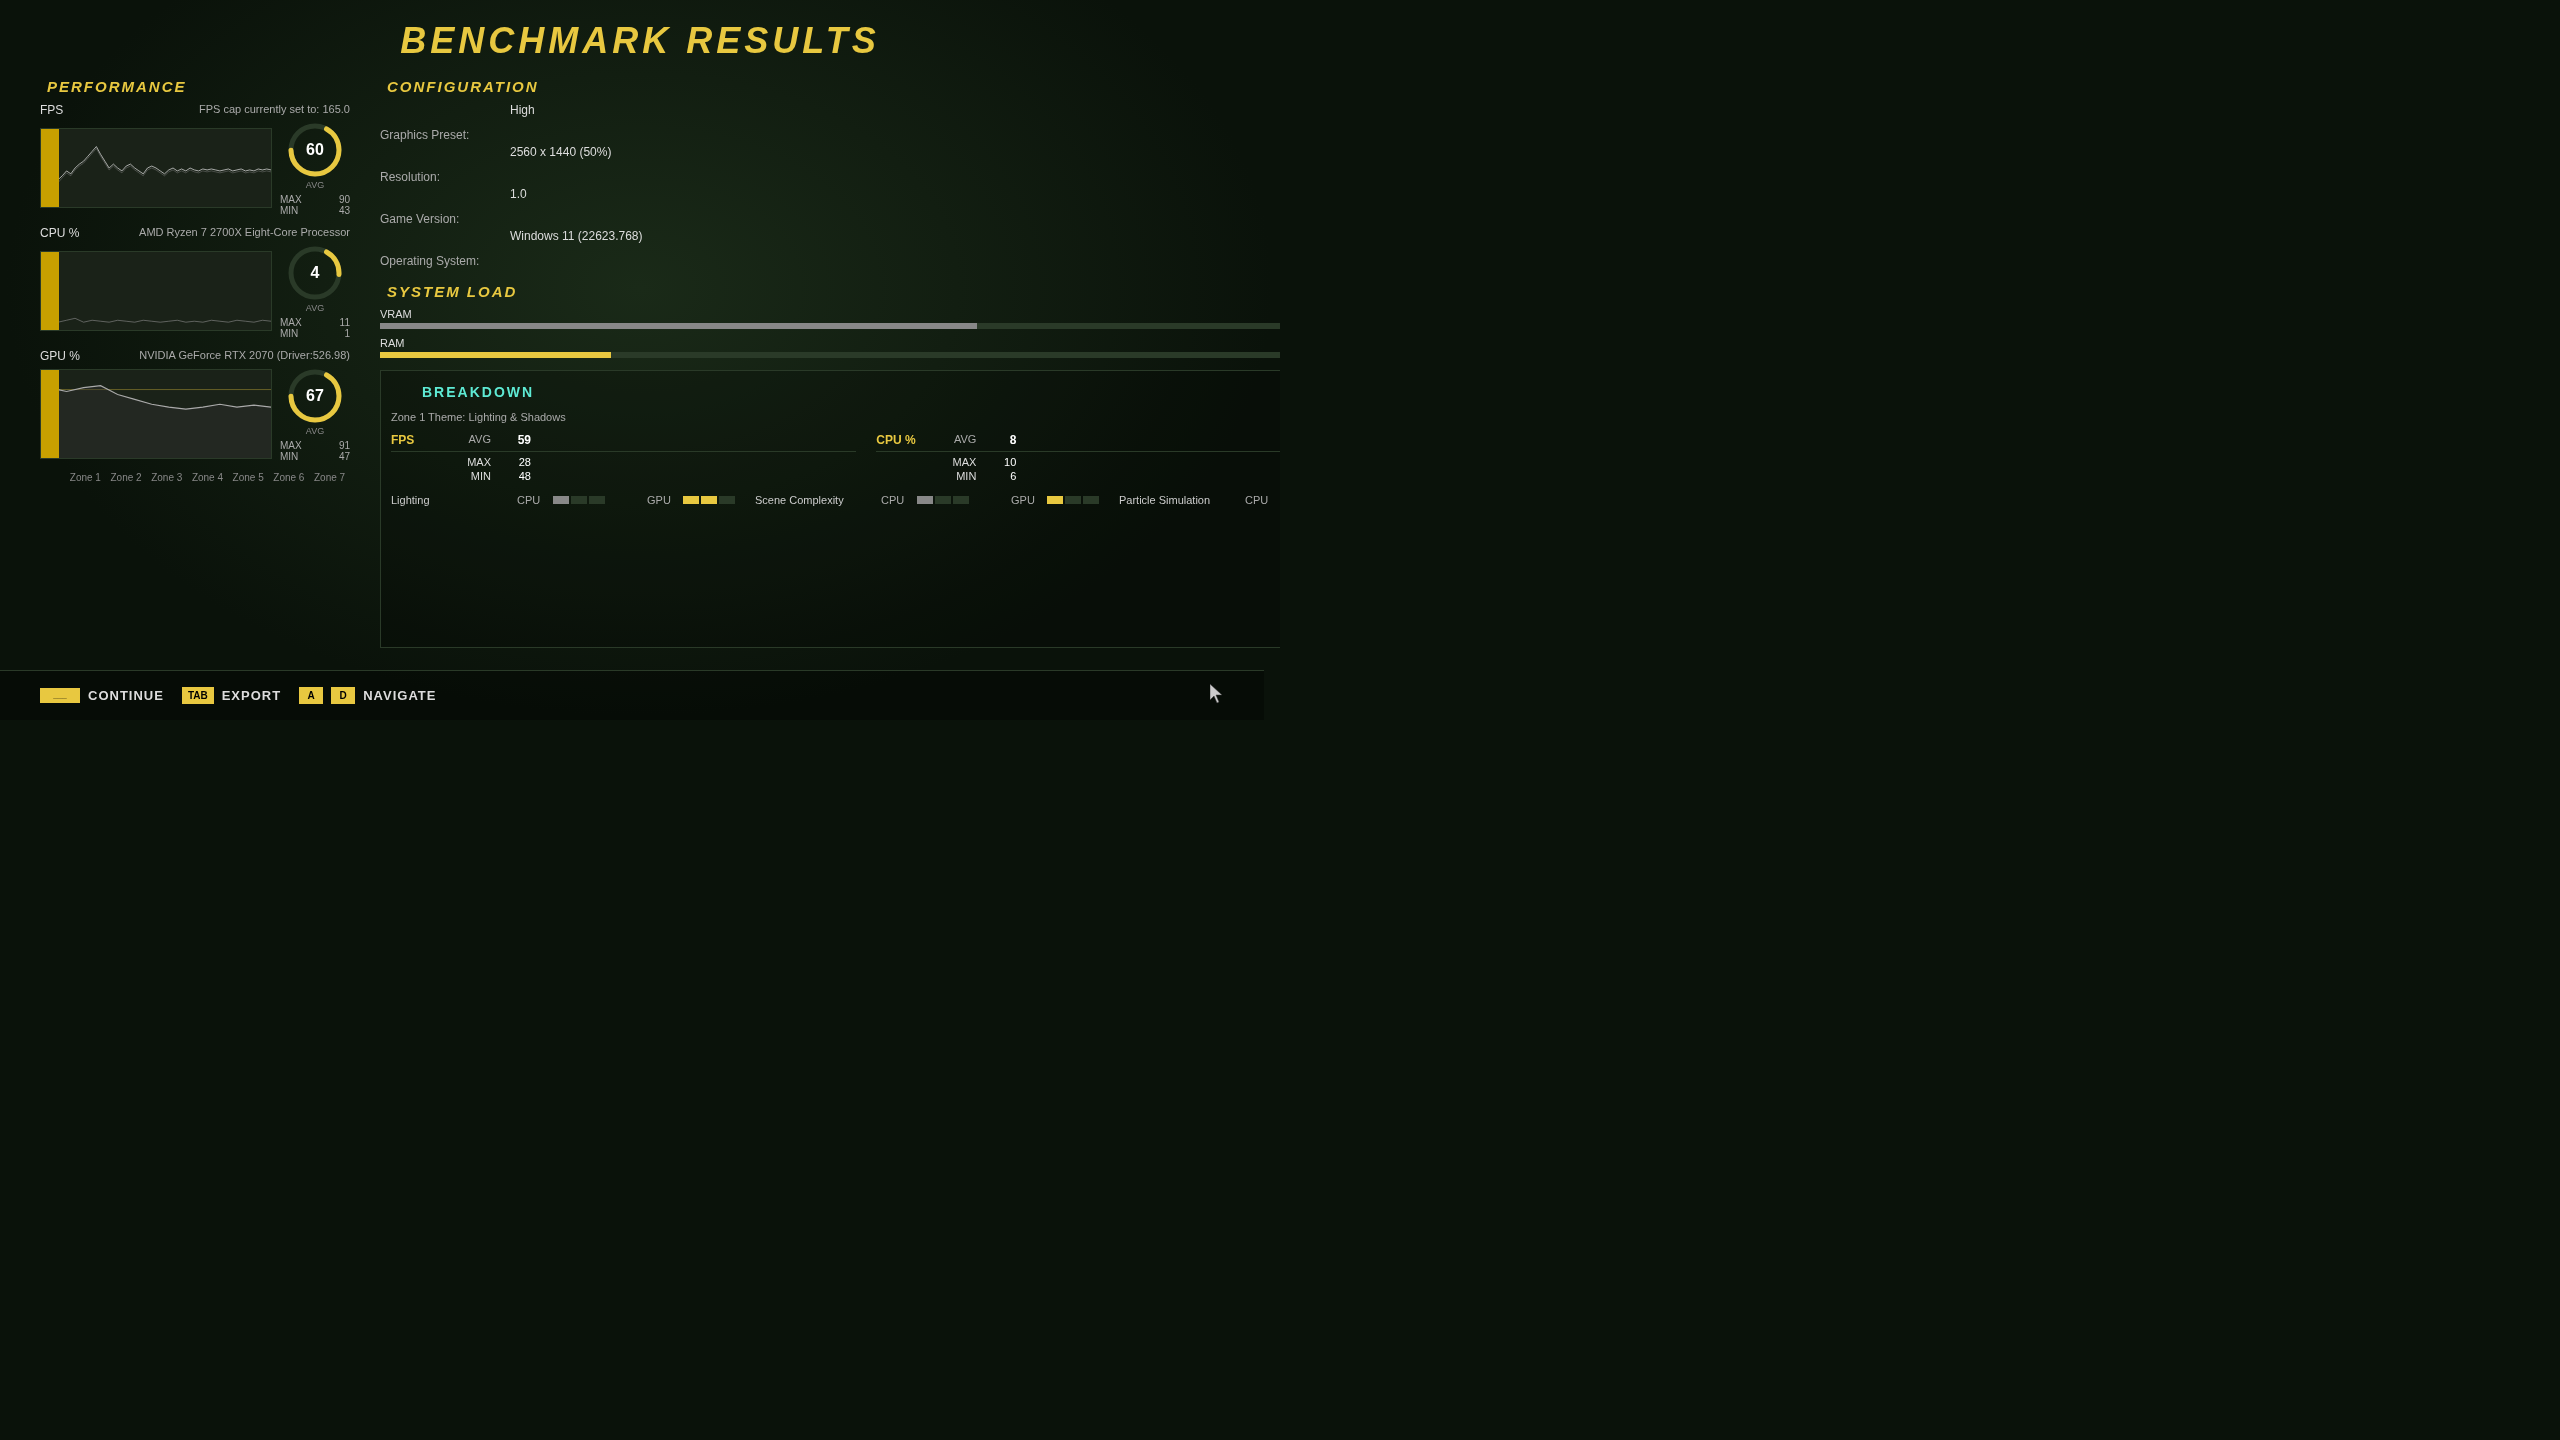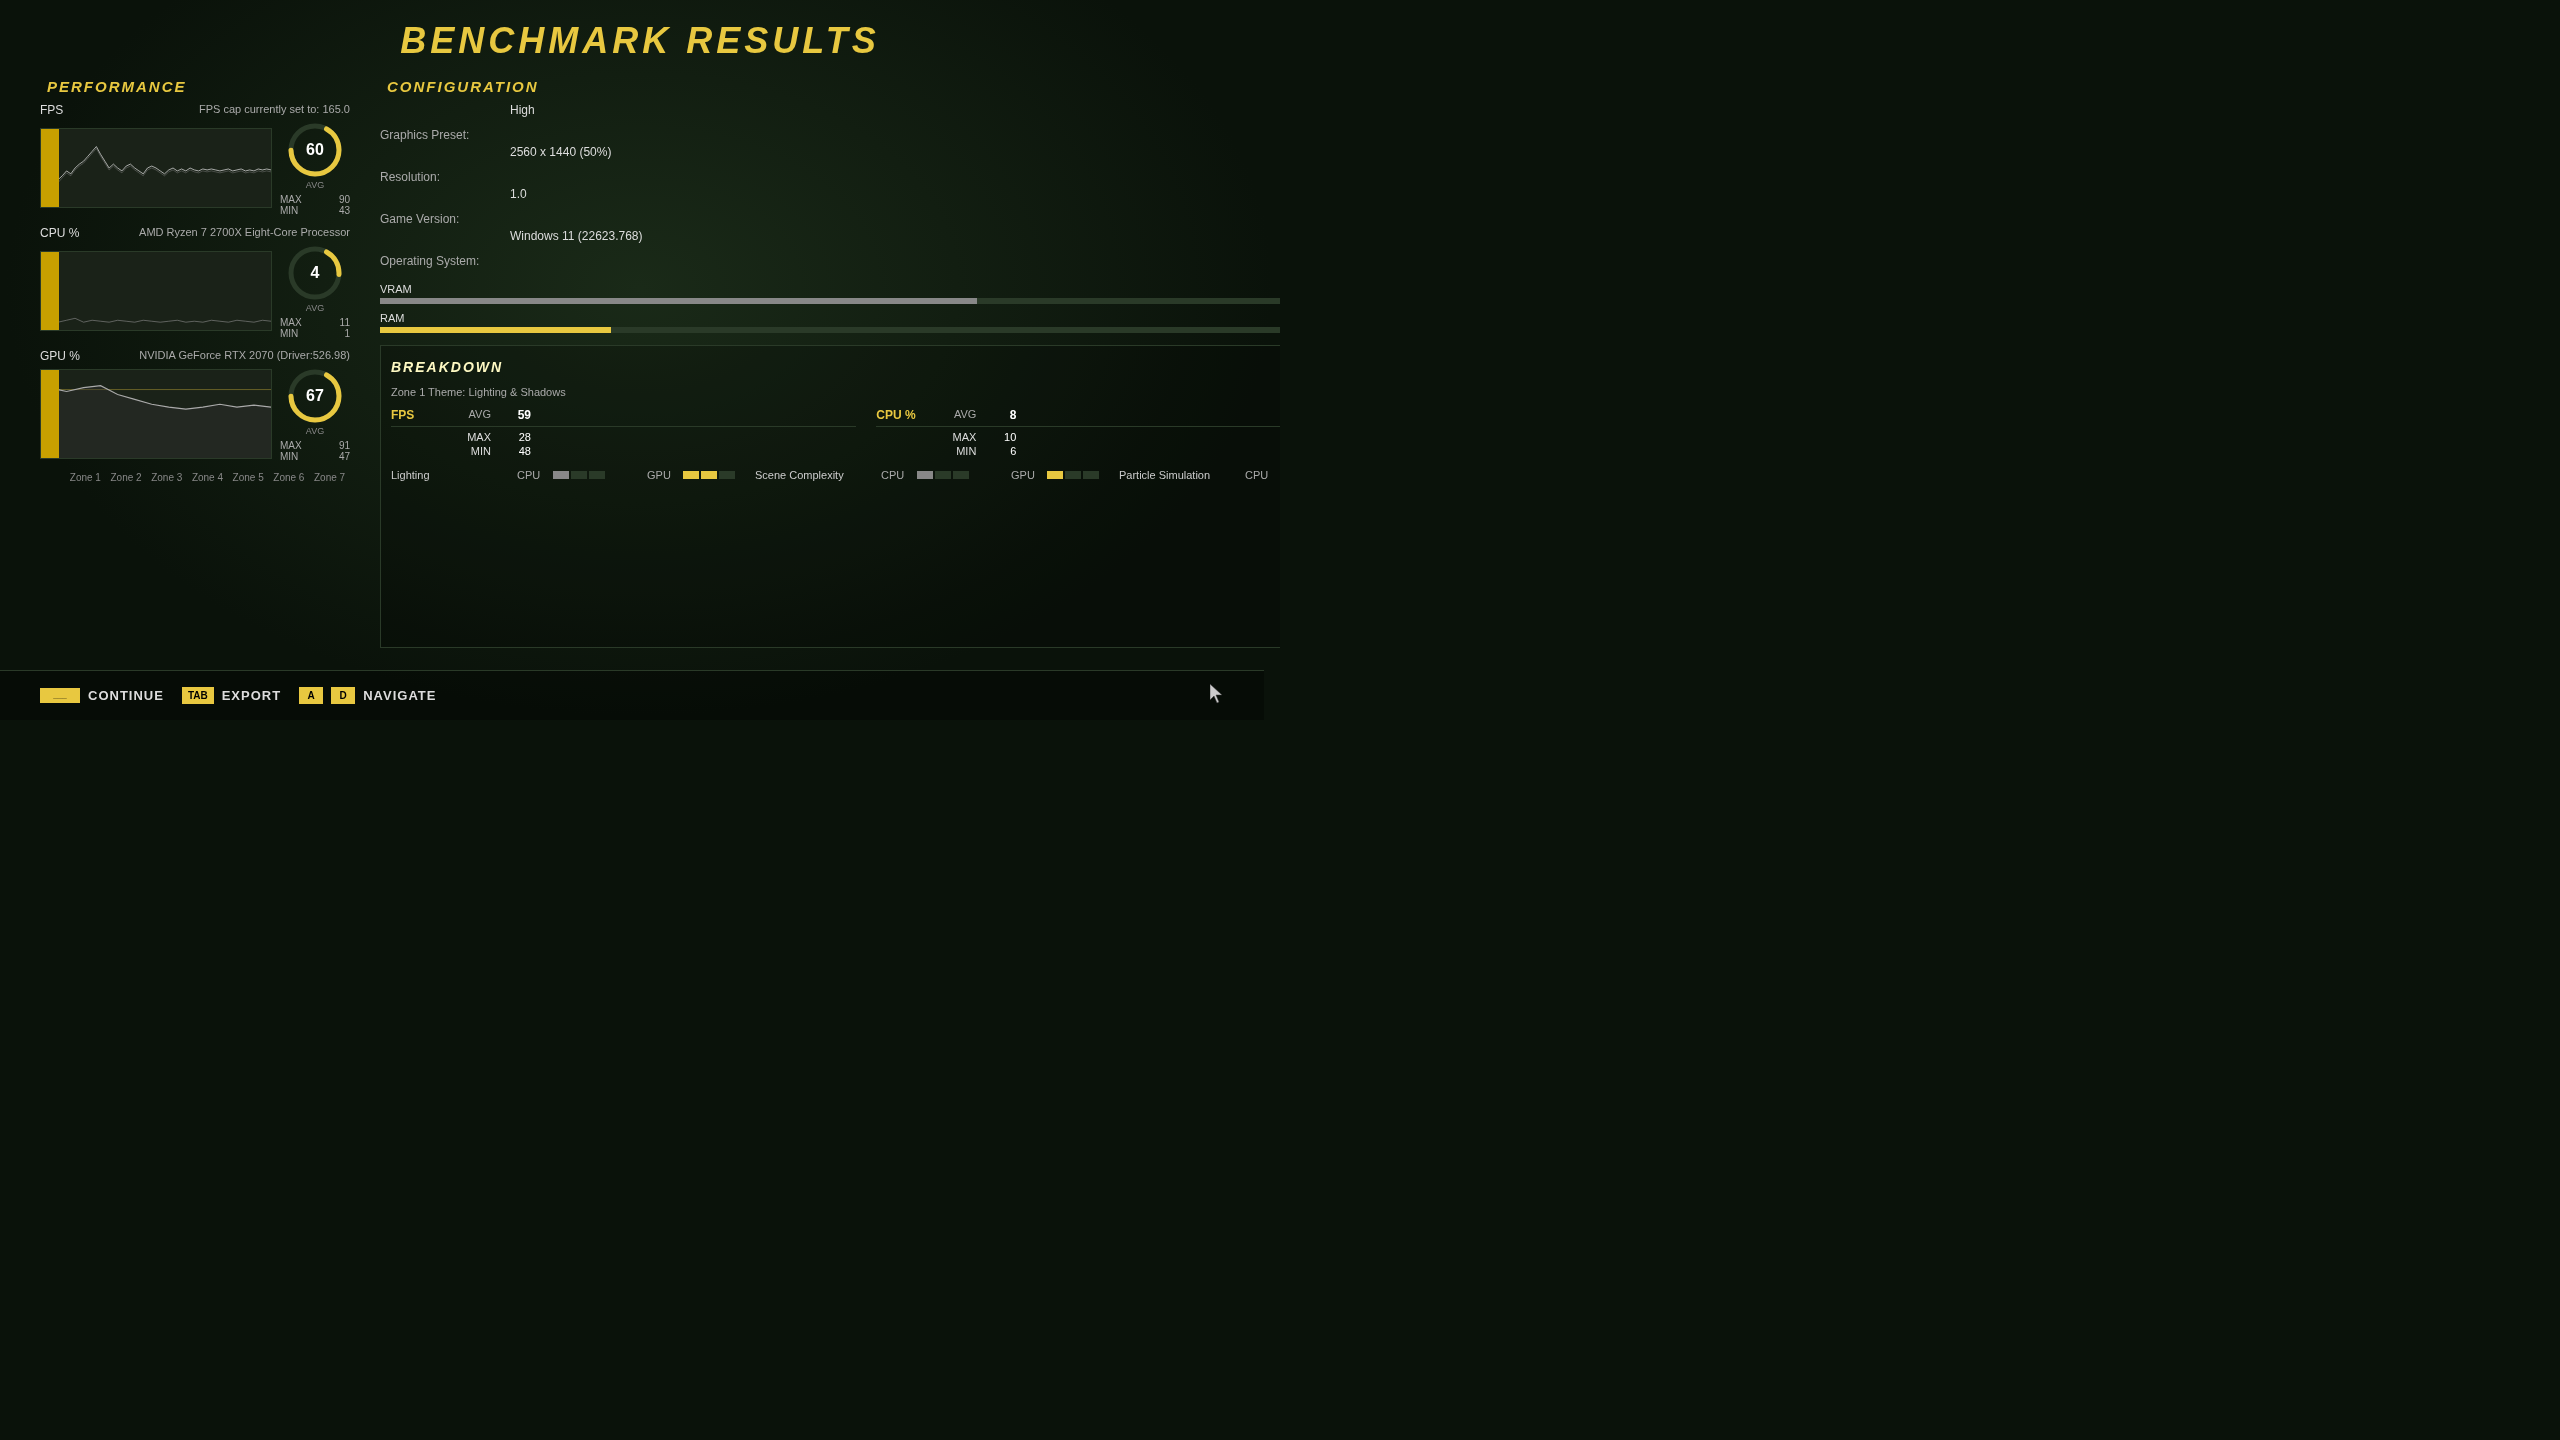--- a/index.html
+++ b/index.html
@@ -305,26 +305,26 @@
     }
 
     .breakdown-header {
       display: flex;
       justify-content: space-between;
       align-items: center;
       margin-bottom: 8px;
     }
 
     .breakdown-title {
-      color: #fef9c3;
+      color: #5eead4;
       font-size: 14px;
       font-weight: 900;
       letter-spacing: 2px;
       text-transform: uppercase;
-      font-style: italic;
+      margin-left: 31px;
     }
 
     .zone-nav {
       display: flex;
       align-items: center;
       gap: 4px;
     }
 
     .zone-nav-label {
       color: #e8c840;
@@ -710,20 +710,21 @@
                 <td>0</td>
                 <td>1%</td>
                 <td>6%</td>
               </tr>
             </tbody>
           </table>
         </div>
       </div>
 
       <div>
+        <div class="section-title">SYSTEM LOAD</div>
         <div class="load-system-row">
           <div class="load-main">
             <div class="load-item" style="margin-bottom:8px;">
               <div class="load-header">
                 <span class="load-label">VRAM</span>
                 <span class="load-value">(3.49 / 7.09 GB)</span>
               </div>
               <div class="load-bar-track">
                 <div class="load-bar-fill" style="width:49%;"></div>
               </div>

